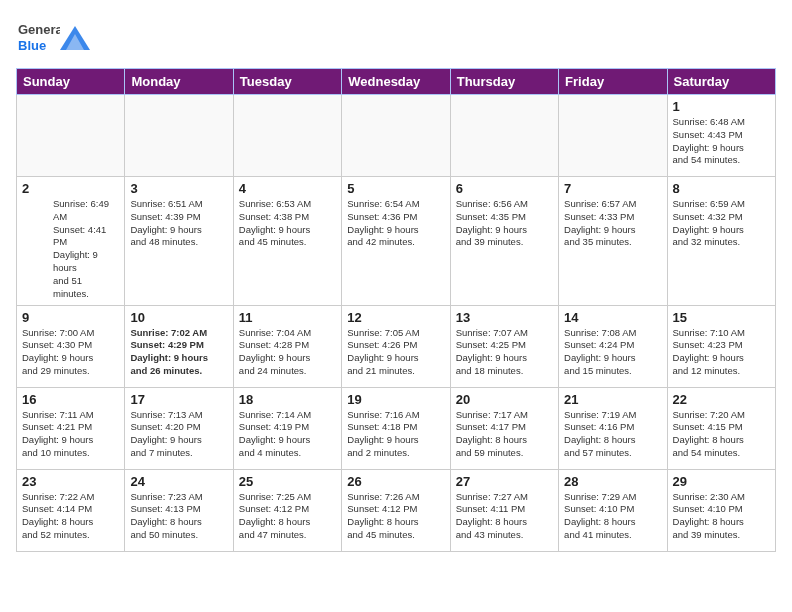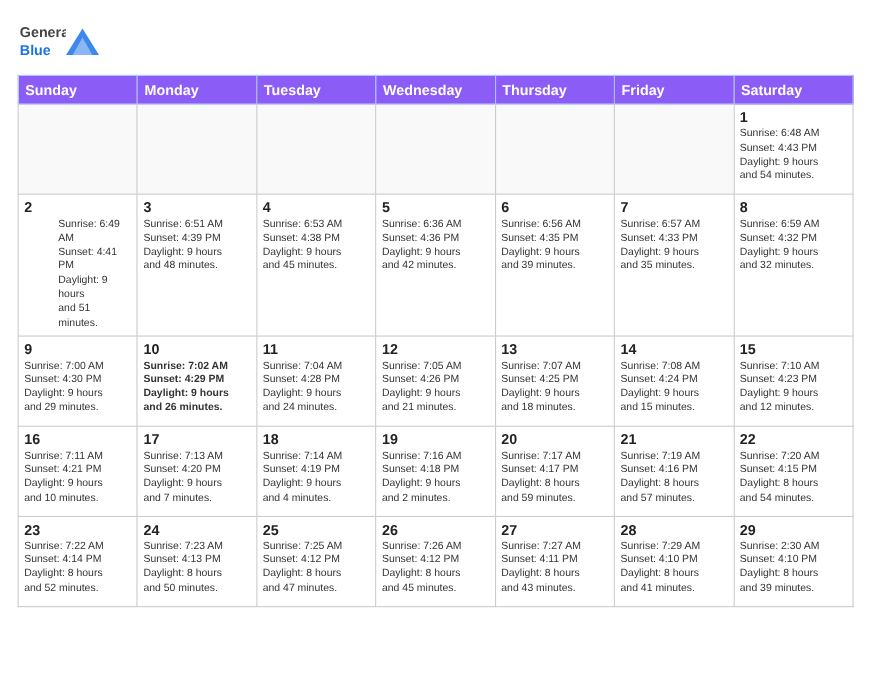--- a/index.html
+++ b/index.html
@@ -33,21 +33,21 @@
     .subtitle {
       font-size: 14px;
       color: #444;
     }
     .calendar {
       width: 100%;
       border-collapse: collapse;
       table-layout: fixed;
     }
     .calendar th {
-      background: #8b5cf6;
+      background: #701a75;
       color: #fff;
       text-align: left;
       padding: 5px 6px;
       font-size: 13px;
       font-weight: bold;
       border: 1px solid #aac4f7;
     }
     .calendar td {
       vertical-align: top;
       border: 1px solid #ccc;
@@ -143,21 +143,21 @@
         </td>
         <td>
           <span class="day-number">4</span>
           <div class="day-info" style="white-space: pre-line;">Sunrise: 6:53 AM
 Sunset: 4:38 PM
 Daylight: 9 hours
 and 45 minutes.</div>
         </td>
         <td>
           <span class="day-number">5</span>
-          <div class="day-info" style="white-space: pre-line;">Sunrise: 6:36 AM
+          <div class="day-info" style="white-space: pre-line;">Sunrise: 6:54 AM
 Sunset: 4:36 PM
 Daylight: 9 hours
 and 42 minutes.</div>
         </td>
         <td>
           <span class="day-number">6</span>
           <div class="day-info" style="white-space: pre-line;">Sunrise: 6:56 AM
 Sunset: 4:35 PM
 Daylight: 9 hours
 and 39 minutes.</div>

